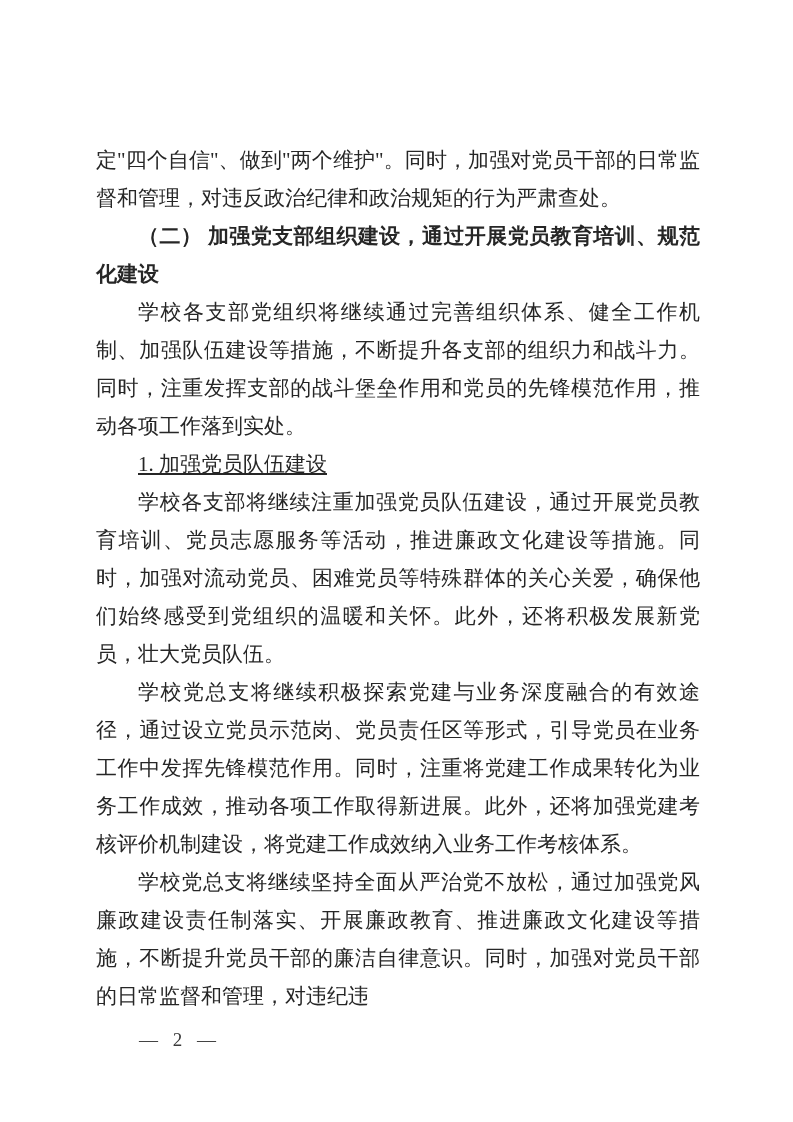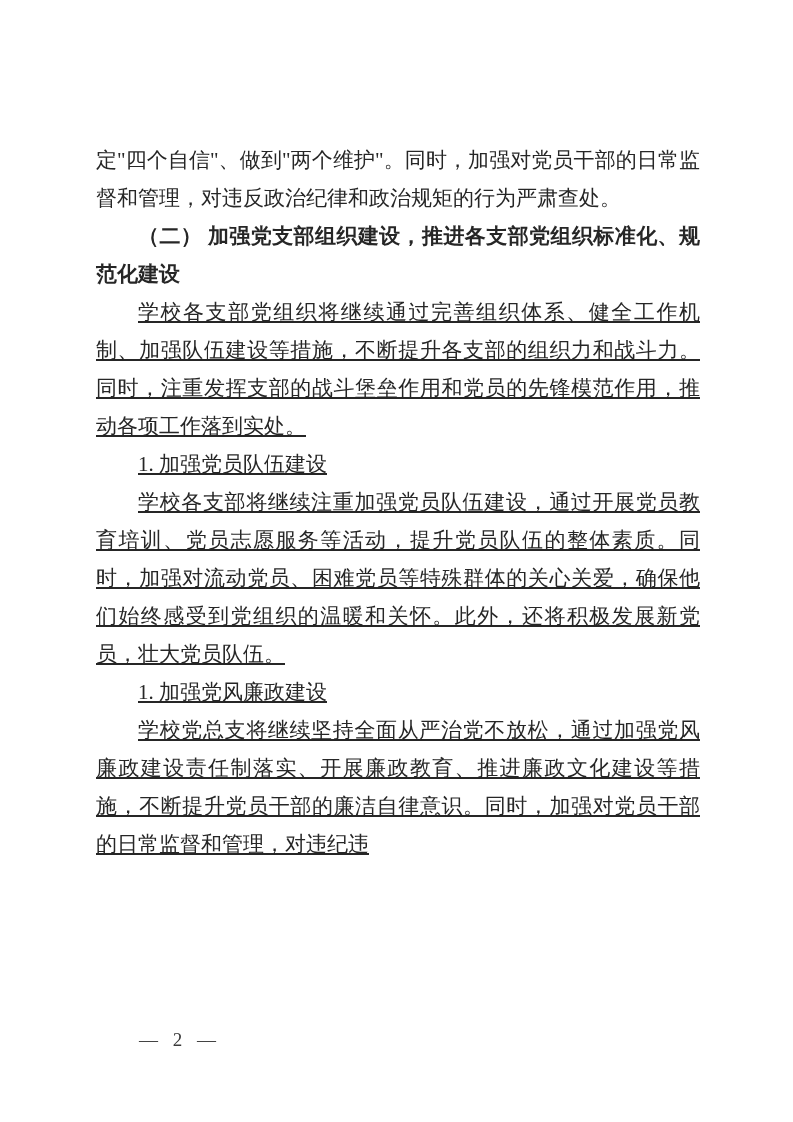--- a/index.html
+++ b/index.html
@@ -25,21 +25,20 @@
     line-height: 38px;
     text-align: justify;
     text-justify: inter-character;
   }
   .doc-body p {
     margin: 0;
     padding: 0;
   }
   .para-body {
     text-indent: 2em;
-    text-decoration: underline;
   }
   .para-body-continuation {
     text-indent: 0;
   }
   .para-heading2 {
     text-indent: 2em;
     font-weight: 700;
   }
   .para-numbered {
     text-indent: 2em;
@@ -58,25 +57,25 @@
   .footer .dash {
     padding: 0 6px;
   }
 </style>
 </head>
 <body>
 
 <div class="page">
   <div class="doc-body" id="doc-body">
       <p class="para-body-continuation">定"四个自信"、做到"两个维护"。同时，加强对党员干部的日常监督和管理，对违反政治纪律和政治规矩的行为严肃查处。</p>
-      <p class="para-heading2">（二） 加强党支部组织建设，推进各支部党组织标准化、规范化建设</p>
+      <p class="para-heading2">（二） 加强党支部组织建设，通过开展党员教育培训、规范化建设</p>
       <p class="para-body">学校各支部党组织将继续通过完善组织体系、健全工作机制、加强队伍建设等措施，不断提升各支部的组织力和战斗力。同时，注重发挥支部的战斗堡垒作用和党员的先锋模范作用，推动各项工作落到实处。</p>
       <p class="para-numbered">1. 加强党员队伍建设</p>
-      <p class="para-body">学校各支部将继续注重加强党员队伍建设，通过开展党员教育培训、党员志愿服务等活动，提升党员队伍的整体素质。同时，加强对流动党员、困难党员等特殊群体的关心关爱，确保他们始终感受到党组织的温暖和关怀。此外，还将积极发展新党员，壮大党员队伍。</p>
-      <p class="para-numbered">1. 加强党风廉政建设</p>
+      <p class="para-body">学校各支部将继续注重加强党员队伍建设，通过开展党员教育培训、党员志愿服务等活动，推进廉政文化建设等措施。同时，加强对流动党员、困难党员等特殊群体的关心关爱，确保他们始终感受到党组织的温暖和关怀。此外，还将积极发展新党员，壮大党员队伍。</p>
+      <p class="para-body">学校党总支将继续积极探索党建与业务深度融合的有效途径，通过设立党员示范岗、党员责任区等形式，引导党员在业务工作中发挥先锋模范作用。同时，注重将党建工作成果转化为业务工作成效，推动各项工作取得新进展。此外，还将加强党建考核评价机制建设，将党建工作成效纳入业务工作考核体系。</p>
       <p class="para-body">学校党总支将继续坚持全面从严治党不放松，通过加强党风廉政建设责任制落实、开展廉政教育、推进廉政文化建设等措施，不断提升党员干部的廉洁自律意识。同时，加强对党员干部的日常监督和管理，对违纪违</p>
     </div>
   <div class="footer">
     <span class="dash">—</span>
     <span>2</span>
     <span class="dash">—</span>
   </div>
 </div>
 
 </body></html>

